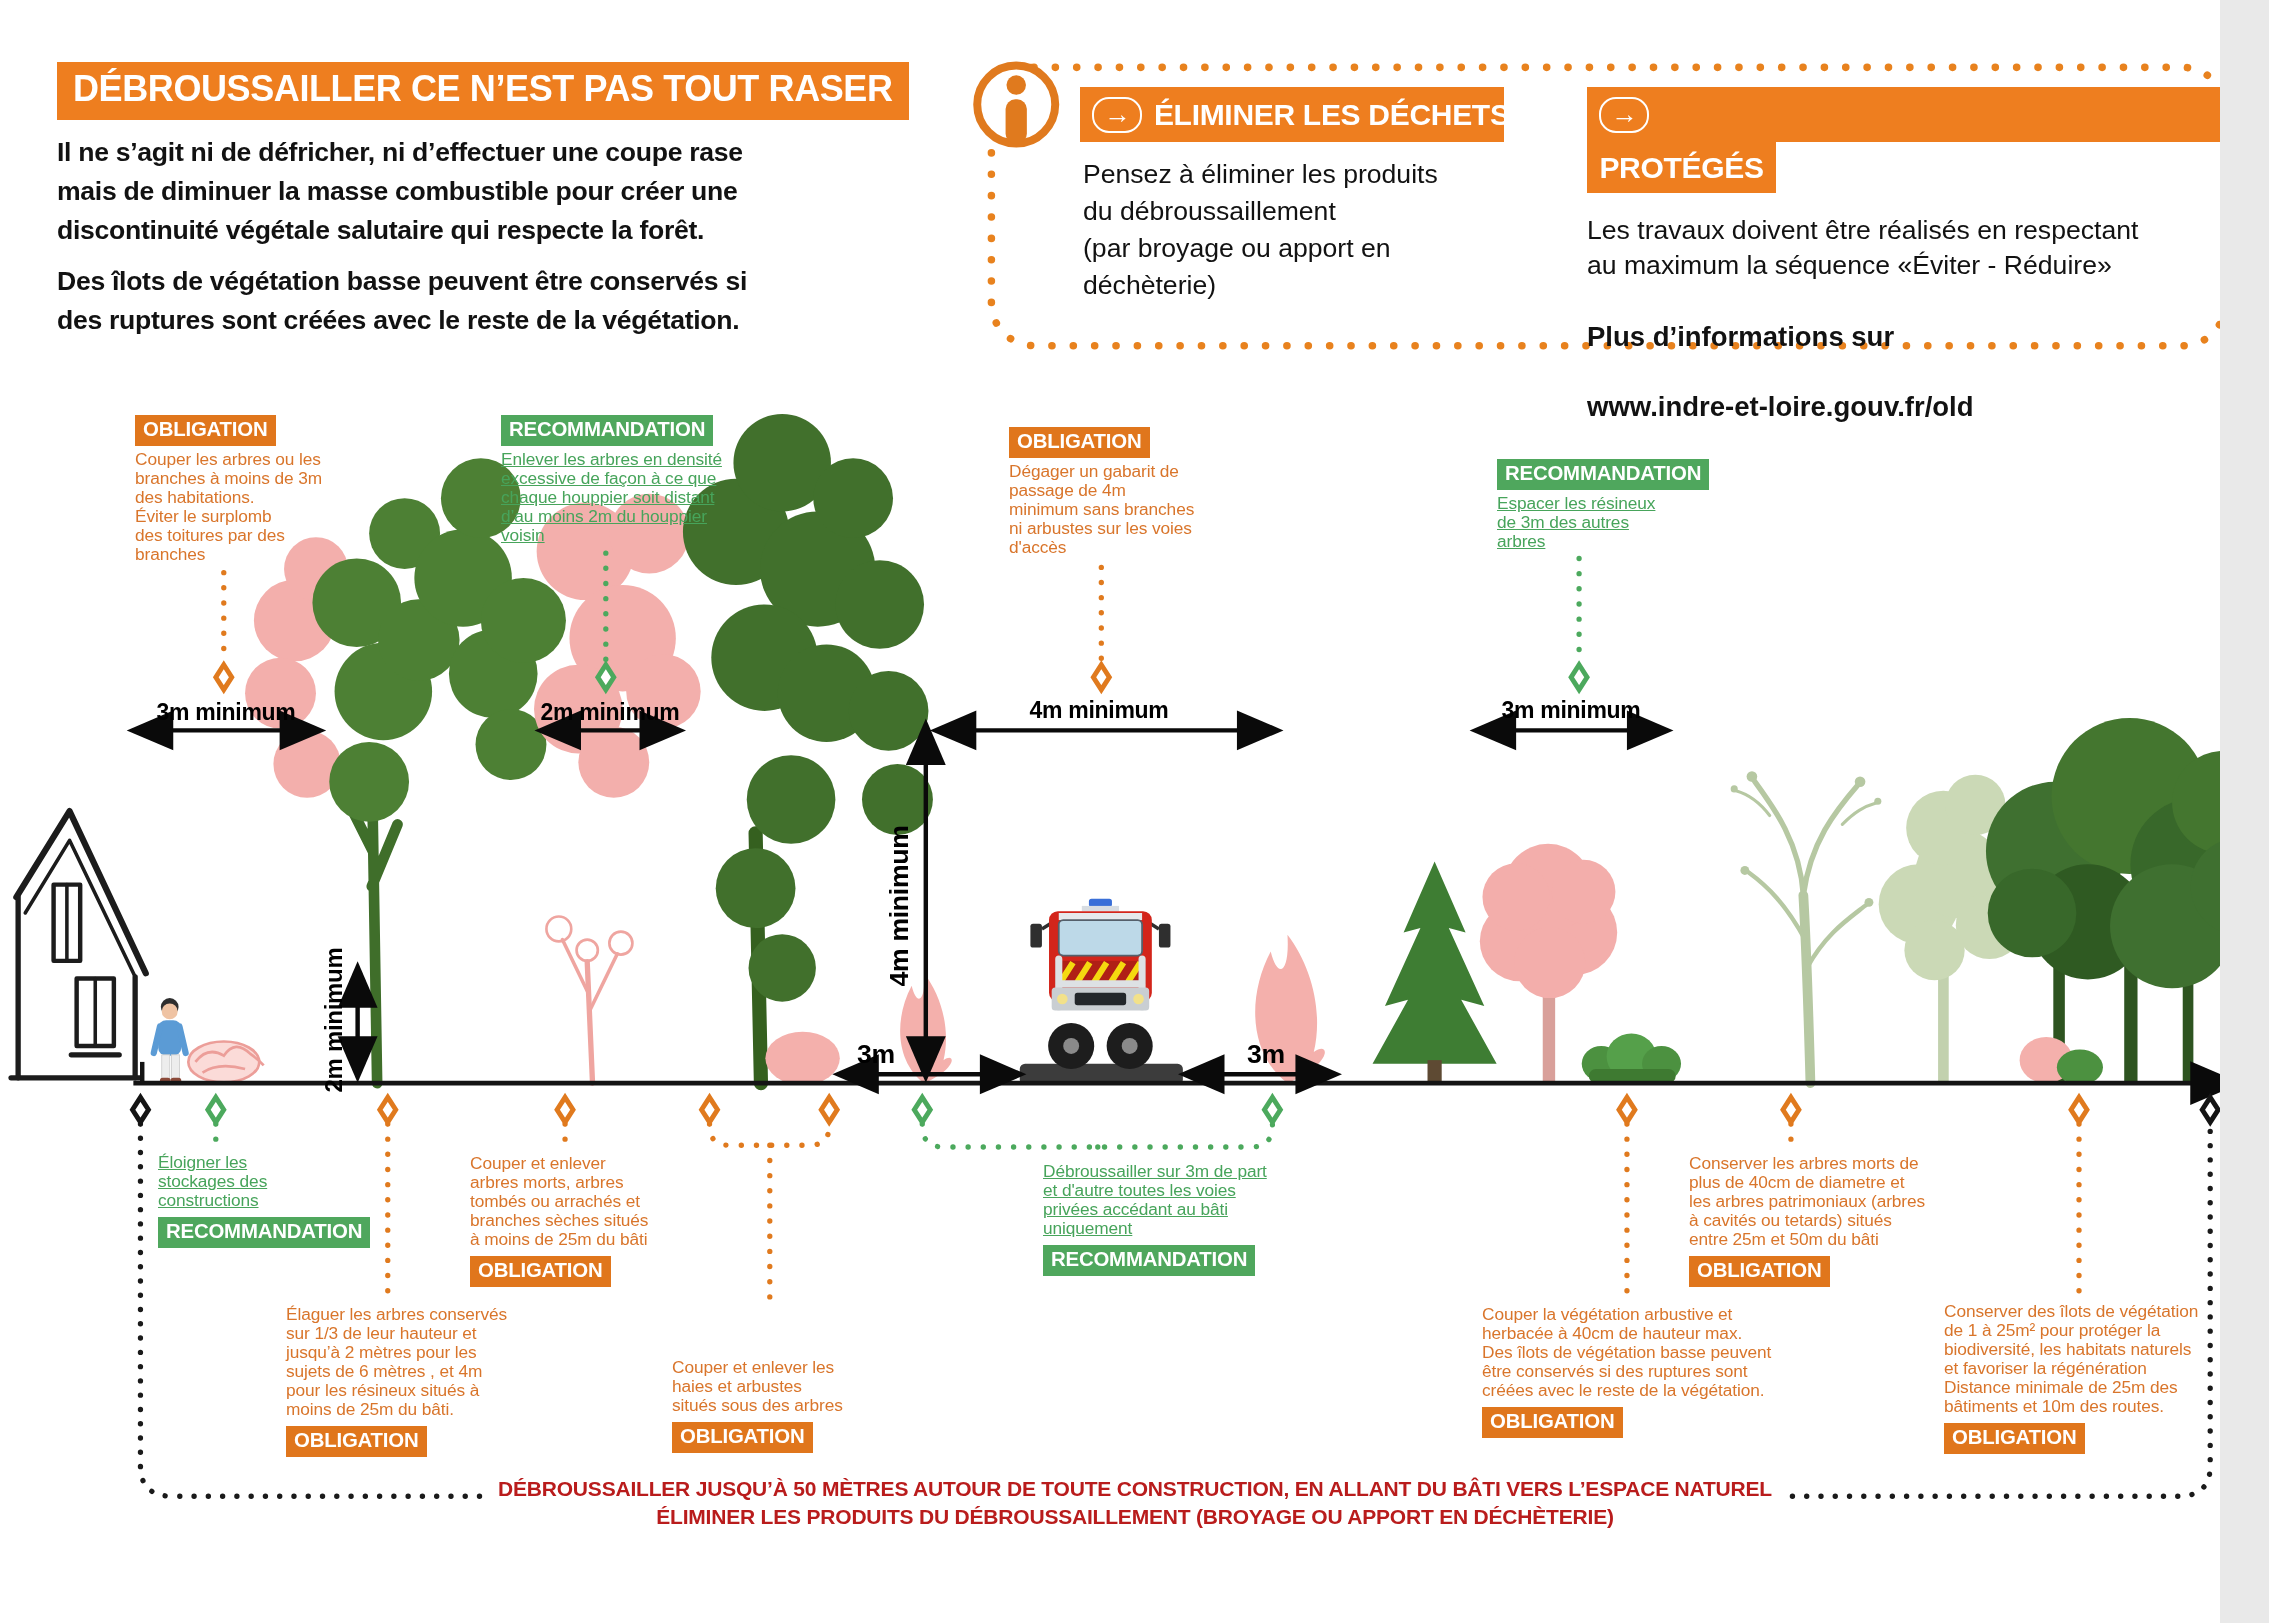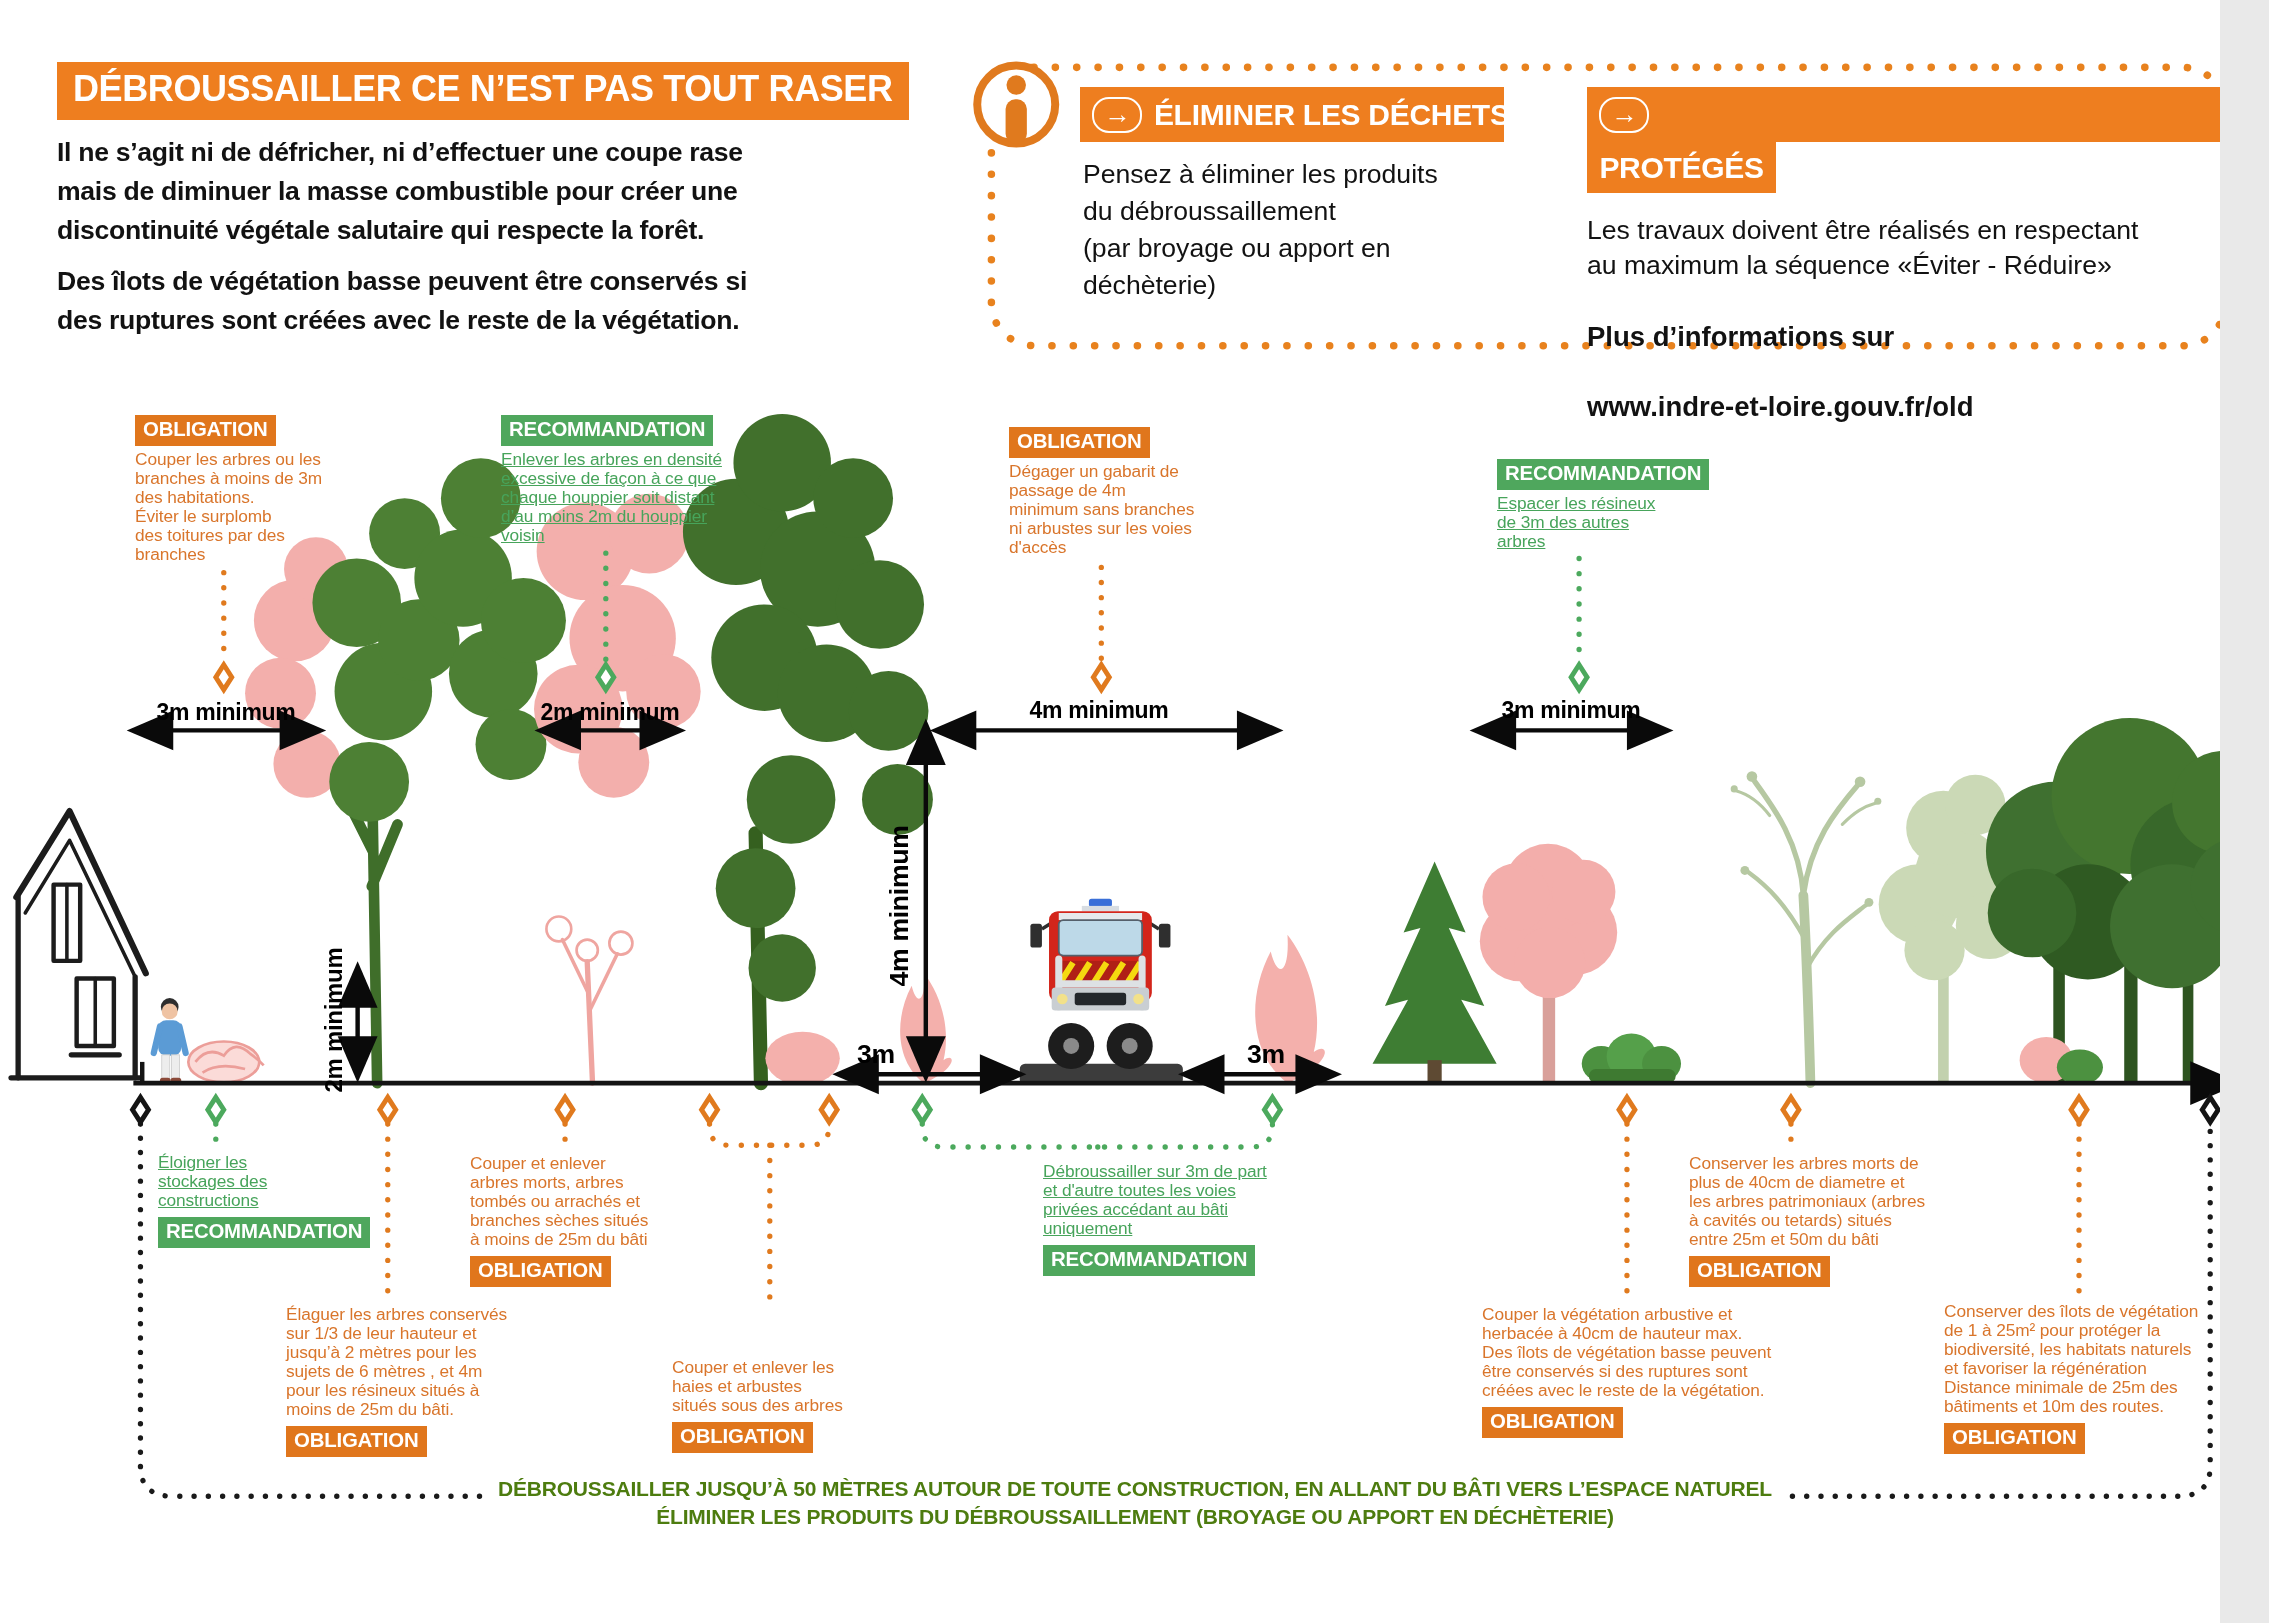--- a/index.html
+++ b/index.html
@@ -70,21 +70,21 @@
     transform:translateX(-50%);white-space:nowrap;letter-spacing:-0.3px;text-align:center;
   }
   .m-road{font-size:26.6px;}
   .m-v{
     position:absolute;font-weight:bold;color:#000;white-space:nowrap;
     transform:translate(-50%,-50%) rotate(-90deg);letter-spacing:-0.3px;
   }
   .m-v1{left:334px;top:1020px;font-size:24px;}
   .m-v2{left:899px;top:906px;font-size:26.6px;}
   
-  .footer{left:0;width:2270px;text-align:center;color:#4d7c0f;}
+  .footer{left:0;width:2270px;text-align:center;color:#b91c1c;}
   .footer span{
     display:inline-block;background:#fff;padding:0 12.4px;
     font-weight:bold;font-size:21px;line-height:27.5px;letter-spacing:-0.2px;
   }
   .f1{top:1475px;}
   .f2{top:1503px;}
   svg.art{position:absolute;left:0;top:0;}
 </style>
 </head>
 <body>

